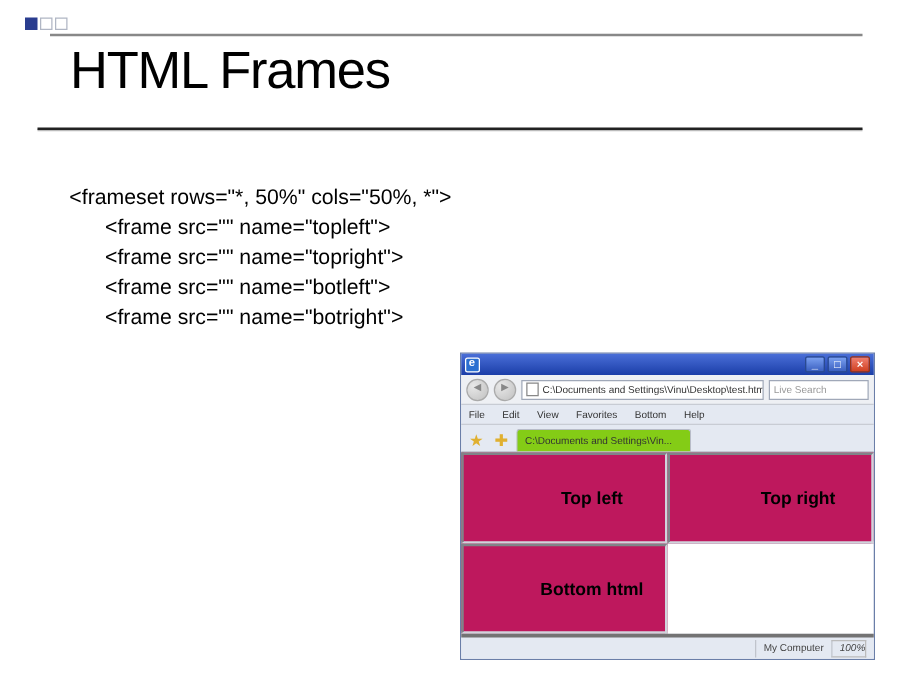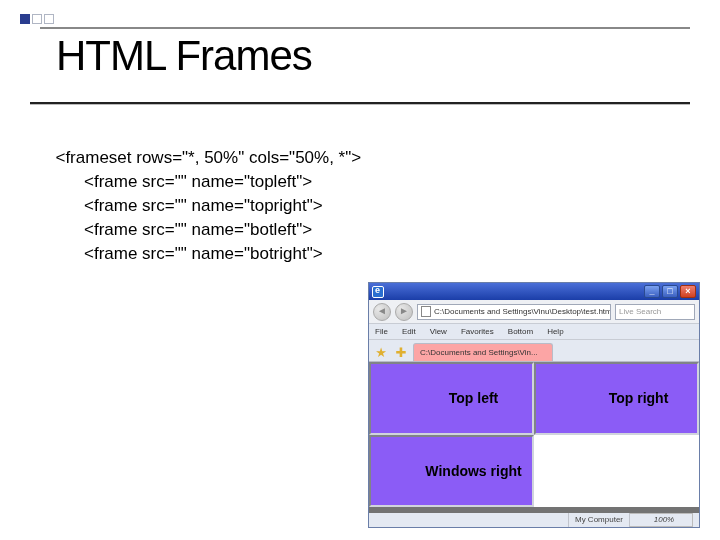--- a/index.html
+++ b/index.html
@@ -196,21 +196,21 @@
   .star {
     width: 16px; height: 16px;
     color: #e0b030;
     font-size: 13px;
     line-height: 16px;
     text-align: center;
   }
   .tab {
     height: 18px;
     min-width: 140px;
-    background: #fca5a5;
+    background: #84cc16;
     border: 1px solid #b8bcc8;
     border-bottom: none;
     border-radius: 3px 3px 0 0;
     font-size: 8px;
     line-height: 17px;
     padding: 0 6px;
     color: #333;
     overflow: hidden;
   }
   .content {
@@ -223,45 +223,45 @@
     grid-template-rows: 1fr 1fr;
   }
   .cell {
     border: 2px inset #d0d4dc;
     display: flex;
     align-items: center;
     justify-content: center;
     font-size: 14px;
     font-weight: bold;
     color: #000;
-    background: #8b5cf6;
+    background: #be185d;
     padding-left: 44px;
   }
   .statusbar {
     position: absolute;
     left: 0; right: 0; bottom: 0;
     height: 20px;
     background: #e4e9f2;
-    border-top: 6px solid #737373;
+    border-top: 3px solid #737373;
     display: flex;
     align-items: center;
     justify-content: flex-end;
     padding: 0 6px;
     font-size: 8px;
     color: #444;
     gap: 6px;
   }
   .statusbar .seg {
     border-left: 1px solid #c0c4cc;
     padding-left: 6px;
     height: 14px;
     line-height: 14px;
   }
   .zoom {
-    width: 64px;
+    width: 28px;
     height: 12px;
     border: 1px solid #bbb;
     display: flex;
     align-items: center;
     justify-content: center;
     font-style: italic;
   }
 </style>
 </head>
 <body>
@@ -307,19 +307,19 @@
     <span>Help</span>
   </div>
   <div class="tabrow">
     <span class="star">★</span>
     <span class="star">✚</span>
     <div class="tab">C:\Documents and Settings\Vin...</div>
   </div>
   <div class="content">
     <div class="cell">Top left</div>
     <div class="cell">Top right</div>
-    <div class="cell">Windows right</div>
+    <div class="cell">Bottom html</div>
   </div>
   <div class="statusbar">
     <span class="seg">My Computer</span>
     <span class="seg zoom">100%</span>
   </div>
 </div>
 
 </body></html>

